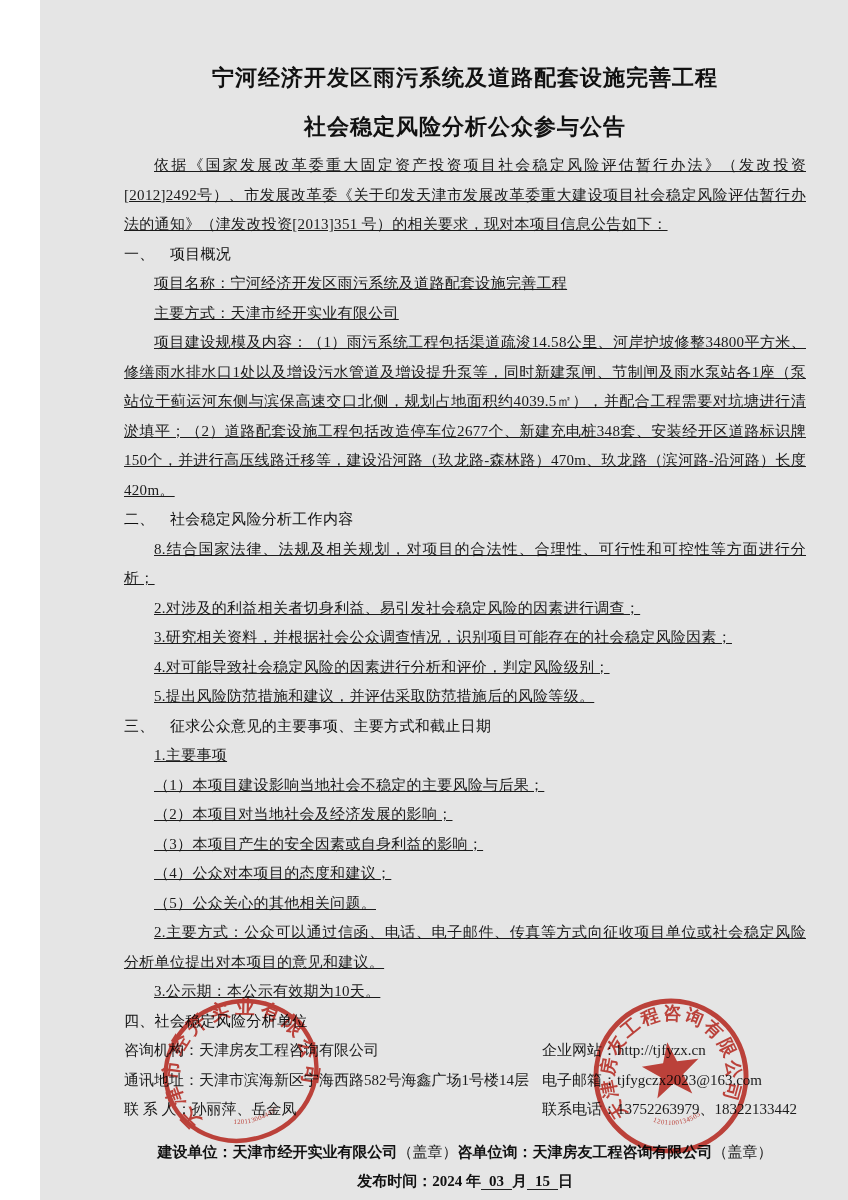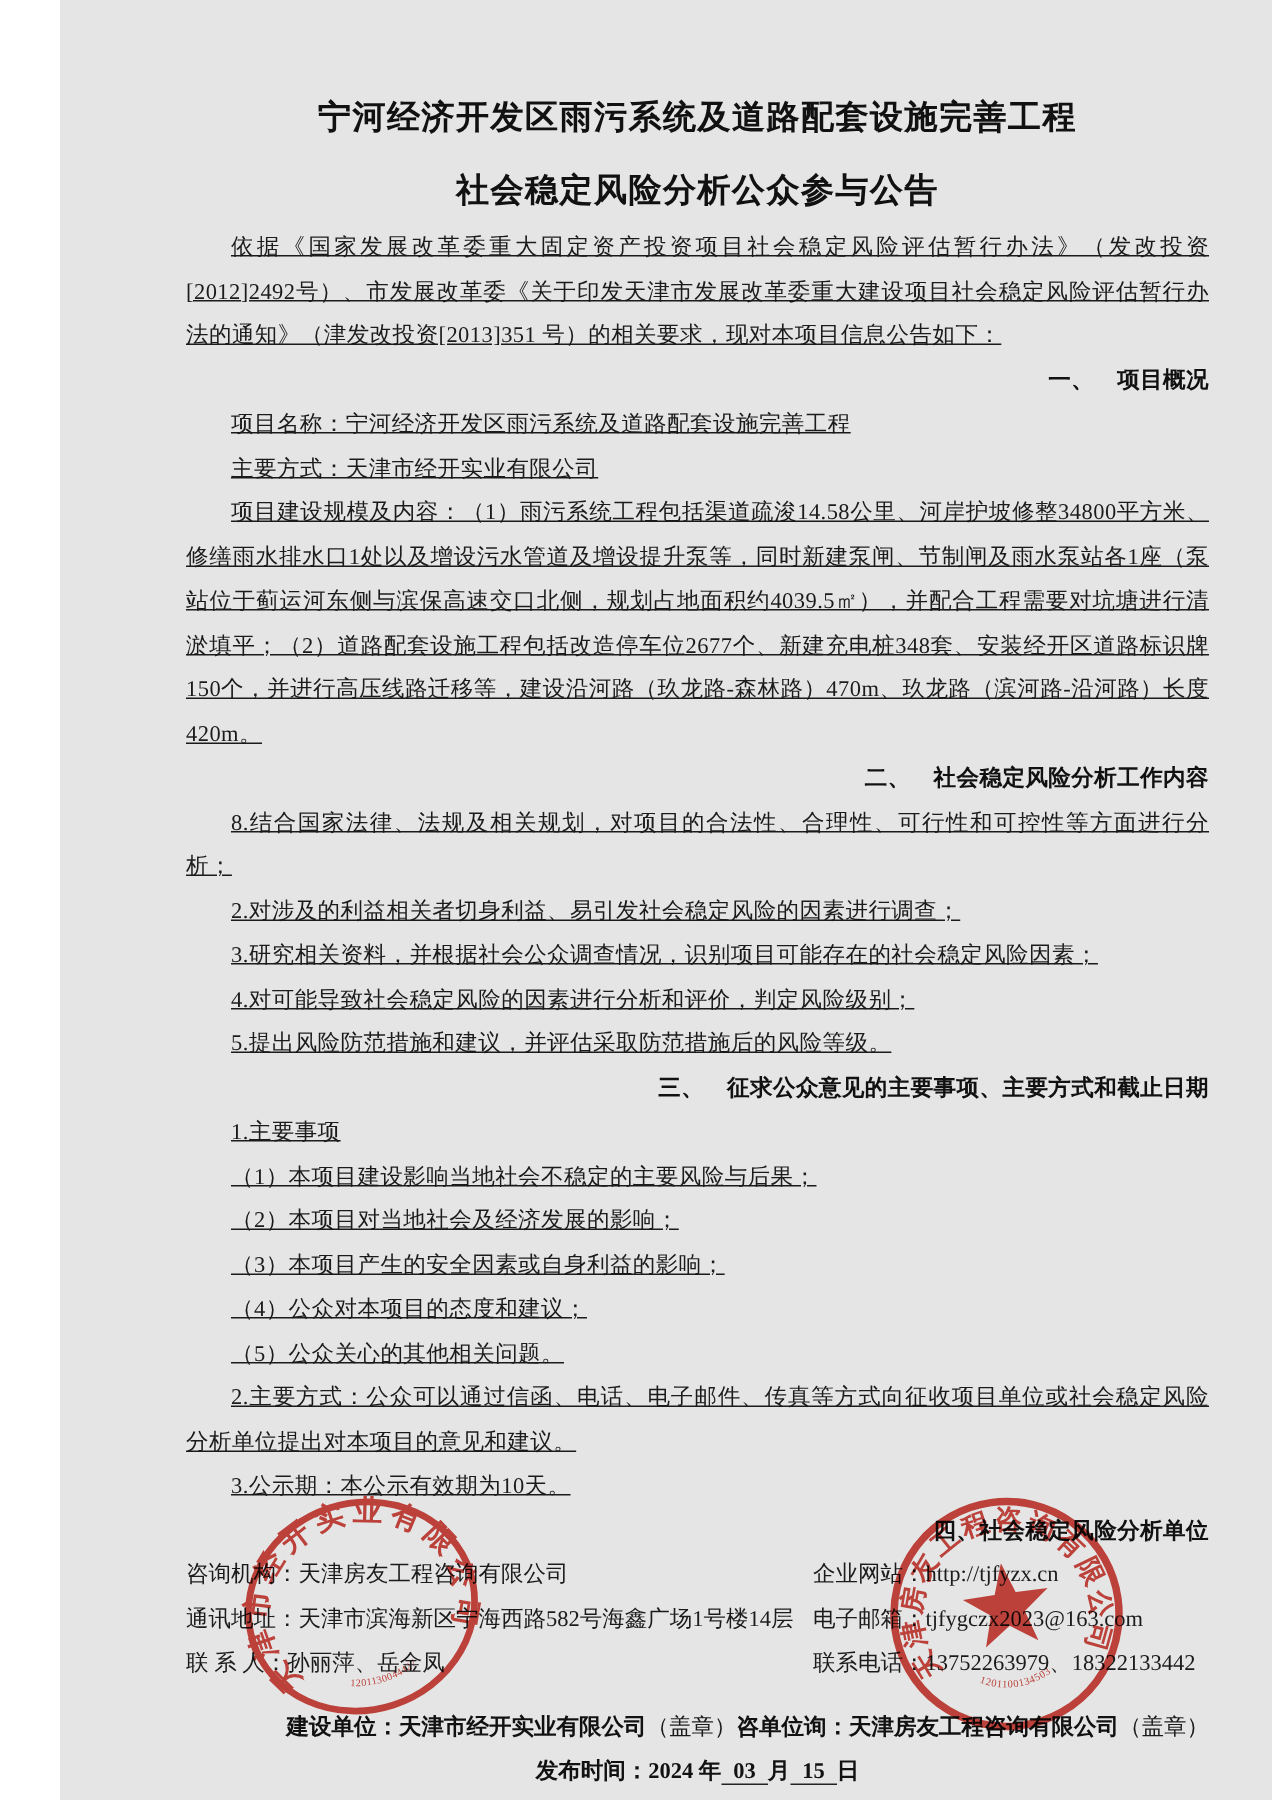--- a/index.html
+++ b/index.html
@@ -4,25 +4,25 @@
 <style>
   html,body { margin:0; padding:0; background:#ffffff; }
   .doc {
     position:relative; width:848px; height:1200px; background:#e5e5e5;
     font-family:"Liberation Serif","DejaVu Serif",serif; color:#1b1b1b; overflow:hidden;margin-left:40px;
   }
   .content { position:absolute; left:84px; top:53px; width:682px; }
   .title { margin:0; font-size:22px; font-weight:700; text-align:center; line-height:49px; color:#111; letter-spacing:1px; }
   .b  { margin:0; font-size:15px; line-height:29.5px; text-align:justify; letter-spacing:0.3px; }
   .ind { text-indent:2em;text-decoration:underline; }
-  .hd { font-weight:700; color:#111; text-align:right; }
+  .hd { font-weight:400; color:#111; text-align:left; }
   .cols { display:flex; font-size:15px; line-height:29.5px; }
   .cols .l { width:418px; }
   .cols .r { flex:1; }
-  .sign-row { display:flex; justify-content:flex-end; margin-top:13px; font-size:15px; line-height:29.5px; }
+  .sign-row { display:flex; justify-content:center; margin-top:13px; font-size:15px; line-height:29.5px; }
   .bold { font-weight:700; color:#111; }
   .date-line { text-align:center; font-weight:700; color:#111; font-size:15px; line-height:29.5px; }
   .u { border-bottom:1.5px solid #222; padding:0 8px; }
   .seal { position:absolute; mix-blend-mode:multiply; opacity:0.85; pointer-events:none; }
   .seal text { font-family:"Liberation Serif","DejaVu Serif",serif; }
 </style>
 </head>
 <body>
 
 <div class="doc">

